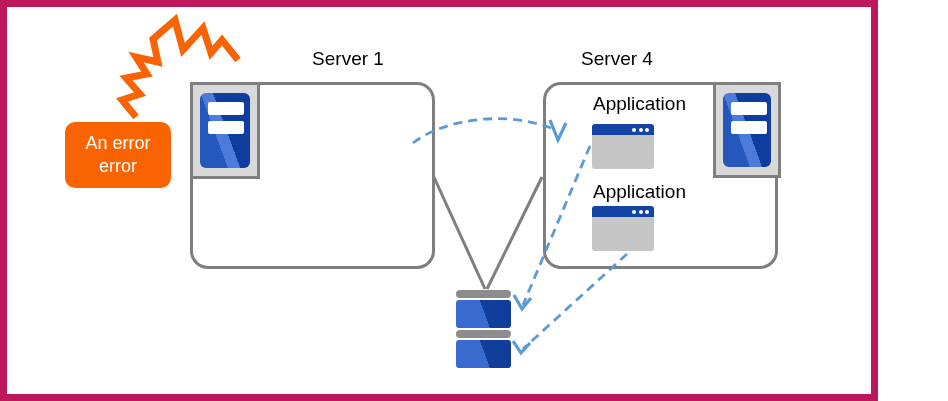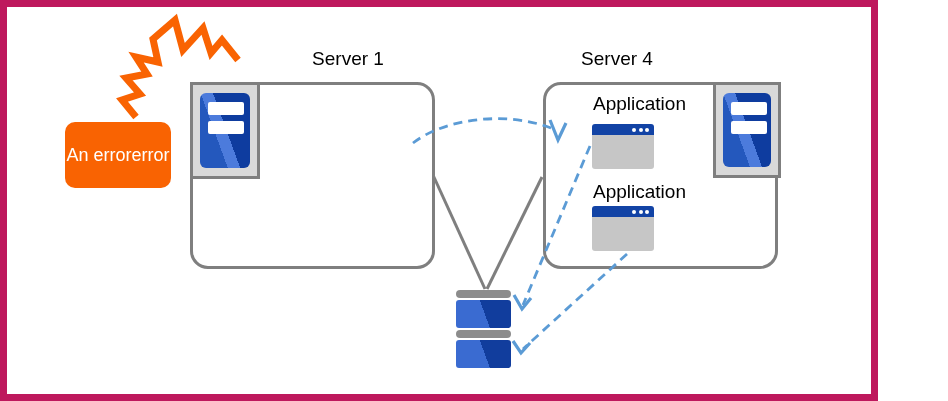--- a/index.html
+++ b/index.html
@@ -81,21 +81,21 @@
   .disk-bar{height:8px;background:#8c8c8c;border-radius:4px;}
   .disk-seg{
     height:28px;border-radius:3px;
     background:linear-gradient(70deg,#3a6bd1 52%,#113d9d 52%);
   }
 
   .error-badge{
     position:absolute;z-index:2;
     left:58px;top:115px;width:106px;height:66px;
     background:#f96302;border-radius:10px;
-    display:flex;align-items:center;justify-content:center;
+    display:flex;flex-direction:column;align-items:center;justify-content:center;
     color:#fff;font-size:18px;line-height:23px;
   }
 </style>
 </head>
 <body>
 
 <div class="canvas">
 
   <svg class="layer bottom" viewBox="0 0 948 401">
     <path d="M426,168 L478,282" stroke="#7f7f7f" stroke-width="3" fill="none"></path>

